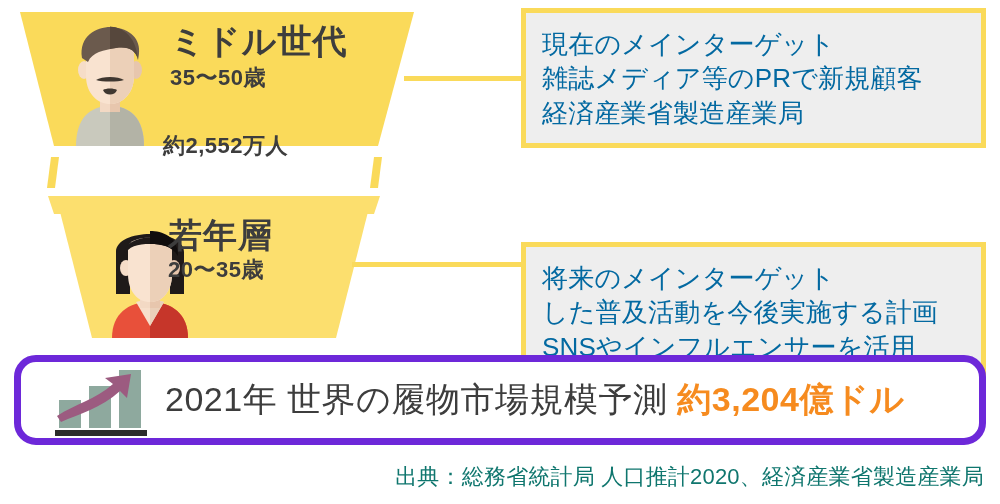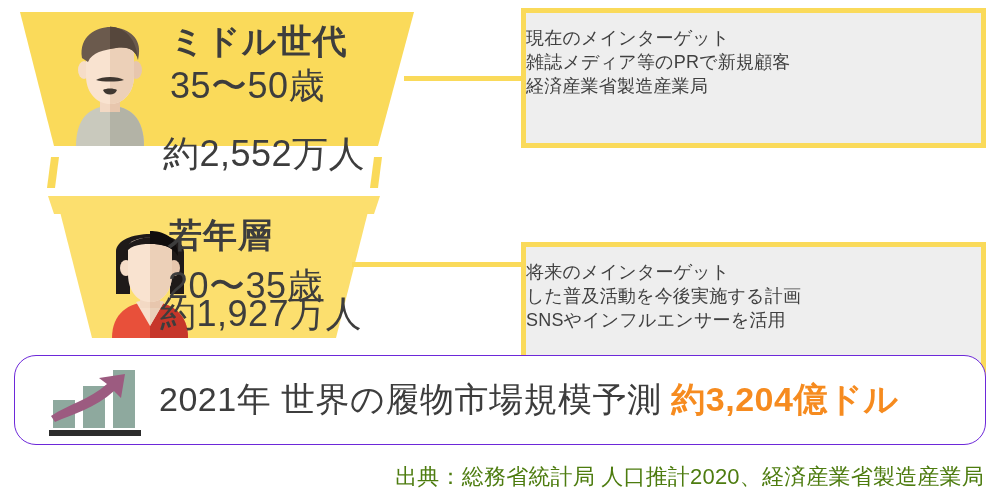--- a/index.html
+++ b/index.html
@@ -32,22 +32,22 @@
     text-align: left;
     color: #3d3d3d;
     line-height: 1.12;
   }
   .seg-title {
     font-size: 34px;
     font-weight: bold;
     letter-spacing: 1px;
   }
   .seg-line {
-    font-size: 36px;
-    font-weight: normal;
+    font-size: 22px;
+    font-weight: bold;
     letter-spacing: 0.5px;
   }
 
   
   .avatar {
     position: absolute;
   }
 
   
   .connector {
@@ -55,36 +55,36 @@
     background: #fada5a;
     height: 5px;
   }
 
   
   .callout {
     position: absolute;
     background: #eeeeee;
     border: 5px solid #fada5a;
     box-sizing: border-box;
-    color: #404040;
-    font-size: 18px;
+    color: #0369a1;
+    font-size: 26px;
     line-height: 1.32;
-    padding: 14px 16px 12px 0;
+    padding: 14px 16px 12px 16px;
     letter-spacing: 0.2px;
   }
   .callout div { white-space: nowrap; }
 
   
   .banner {
     position: absolute;
     left: 14px;
     top: 355px;
     width: 972px;
     height: 90px;
-    border: 1px solid #6d28d9;
+    border: 7px solid #6d28d9;
     border-radius: 22px;
     box-sizing: border-box;
     background: #ffffff;
     display: flex;
     align-items: center;
   }
   .banner-icon {
     margin-left: 28px;
     margin-right: 12px;
     flex: 0 0 auto;
@@ -99,21 +99,21 @@
     color: #f68b1f;
     font-weight: bold;
   }
 
   
   .footer {
     position: absolute;
     right: 16px;
     top: 462px;
     font-size: 22px;
-    color: #4d7c0f;
+    color: #0f766e;
     white-space: nowrap;
     letter-spacing: 0.2px;
   }
 </style>
 </head>
 <body>
 
 <div id="canvas">
 
   <svg class="funnel-svg" viewBox="0 0 470 350">
@@ -172,22 +172,21 @@
 
     <path d="M24 34 C22 10 78 8 78 34 C72 24 62 22 50 22 C38 22 28 24 24 34 Z" fill="#1f1a19"></path>
     <path d="M50 22 C62 22 72 24 78 34 C78 14 62 9 50 9 Z" fill="#100d0d"></path>
   </svg>
 
   <div class="seg-text seg-title" style="left:170px; top:22px; width:200px;">ミドル世代</div>
   <div class="seg-text seg-line" style="left:170px; top:66px; width:200px;">35〜50歳</div>
   <div class="seg-text seg-line" style="left:163px; top:102px; width:214px;margin-top:32px;">約2,552万人</div>
 
   <div class="seg-text seg-title" style="left:168px; top:216px; width:190px;">若年層</div>
-  <div class="seg-text seg-line" style="left:168px; top:266px; width:190px;">20〜35歳</div>
-  <div class="seg-text seg-line" style="left:160px; top:294px; width:206px;">約1,927万人</div>
+  <div class="seg-text seg-line" style="left:168px; top:258px; width:190px;">20〜35歳</div>
 
   <div class="connector" style="left:404px; top:76px; width:120px;"></div>
   <div class="connector" style="left:352px; top:262px; width:172px;"></div>
 
   <div class="callout" style="left:521px; top:8px; width:465px; height:140px;">
     <div>現在のメインターゲット</div>
     <div>雑誌メディア等のPRで新規顧客</div>
     <div>経済産業省製造産業局</div>
   </div>
 

